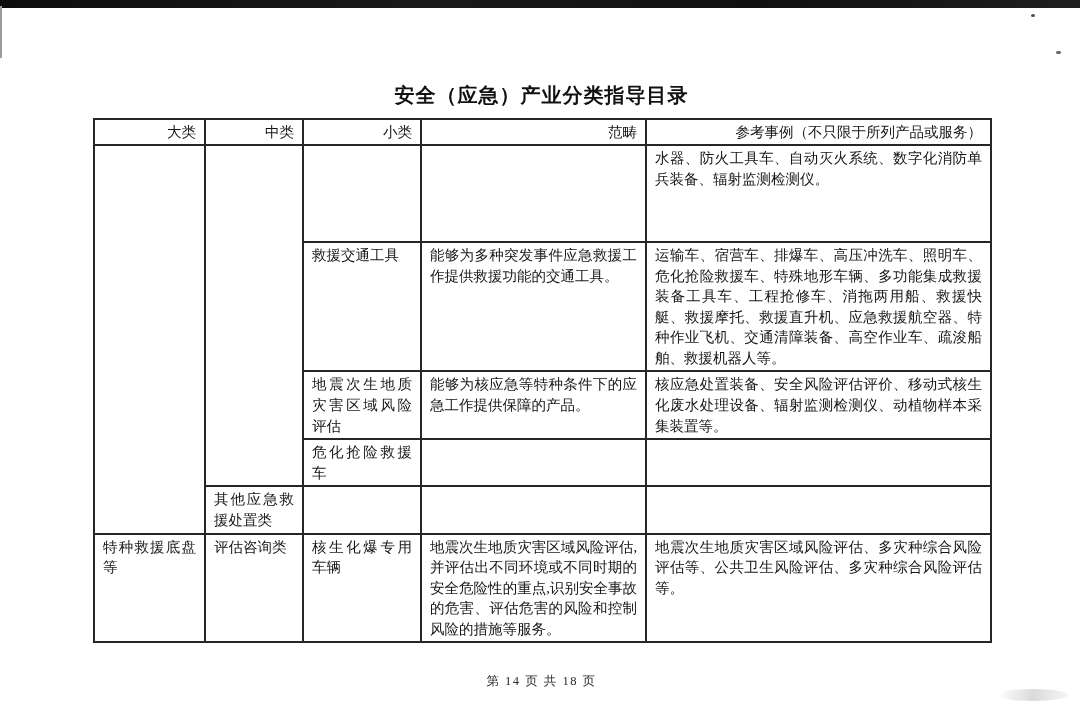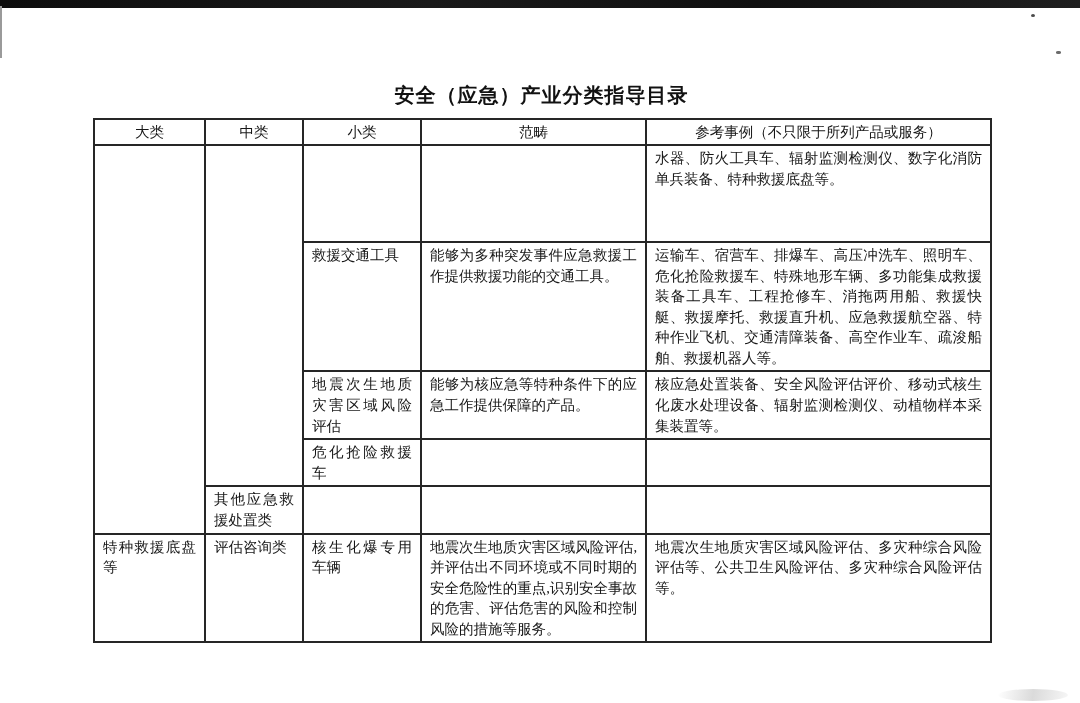--- a/index.html
+++ b/index.html
@@ -56,21 +56,21 @@
     top: 118px;
     width: 897px;
     border-collapse: collapse;
     table-layout: fixed;
     font-size: 14.5px;
     line-height: 1.42;
   }
   table.catalog th, table.catalog td {
     border: 2px solid #262626;
     padding: 2px 8px;
-    text-align: center;
+    text-align: right;
     font-weight: normal;
     vertical-align: top;
     overflow: hidden;
   }
   table.catalog th {
     vertical-align: middle;
     height: 22px;
     padding-top: 1px;
     padding-bottom: 1px;
   }
@@ -117,21 +117,21 @@
         <th>范畴</th>
         <th>参考事例（不只限于所列产品或服务）</th>
       </tr>
     </thead>
     <tbody>
       <tr style="height:97px">
         <td class="body-cell" rowspan="5"></td>
         <td class="body-cell" rowspan="4"></td>
         <td class="body-cell"></td>
         <td class="body-cell"></td>
-        <td class="body-cell">水器、防火工具车、辐射监测检测仪、数字化消防单兵装备、特种救援底盘等。</td>
+        <td class="body-cell">水器、防火工具车、自动灭火系统、数字化消防单兵装备、辐射监测检测仪。</td>
       </tr>
       <tr style="height:122px">
         <td class="body-cell">救援交通工具</td>
         <td class="body-cell">能够为多种突发事件应急救援工作提供救援功能的交通工具。</td>
         <td class="body-cell">运输车、宿营车、排爆车、高压冲洗车、照明车、危化抢险救援车、特殊地形车辆、多功能集成救援装备工具车、工程抢修车、消拖两用船、救援快艇、救援摩托、救援直升机、应急救援航空器、特种作业飞机、交通清障装备、高空作业车、疏浚船舶、救援机器人等。</td>
       </tr>
       <tr style="height:62px">
         <td class="body-cell">地震次生地质灾害区域风险评估</td>
         <td class="body-cell">能够为核应急等特种条件下的应急工作提供保障的产品。</td>
         <td class="body-cell">核应急处置装备、安全风险评估评价、移动式核生化废水处理设备、辐射监测检测仪、动植物样本采集装置等。</td>
@@ -150,14 +150,15 @@
       <tr style="height:104px">
         <td class="body-cell">特种救援底盘等</td>
         <td class="body-cell">评估咨询类</td>
         <td class="body-cell">核生化爆专用车辆</td>
         <td class="body-cell">地震次生地质灾害区域风险评估,并评估出不同环境或不同时期的安全危险性的重点,识别安全事故的危害、评估危害的风险和控制风险的措施等服务。</td>
         <td class="body-cell">地震次生地质灾害区域风险评估、多灾种综合风险评估等、公共卫生风险评估、多灾种综合风险评估等。</td>
       </tr>
     </tbody>
   </table>
 
+  <div class="page-footer">第 14 页 共 18 页</div>
 
 </div>
 
 </body></html>

